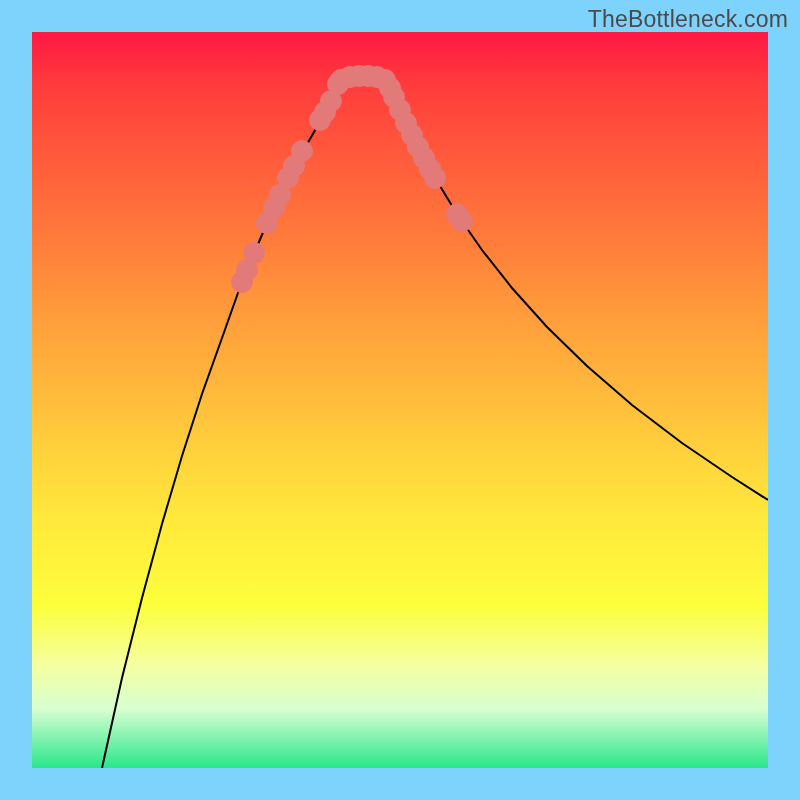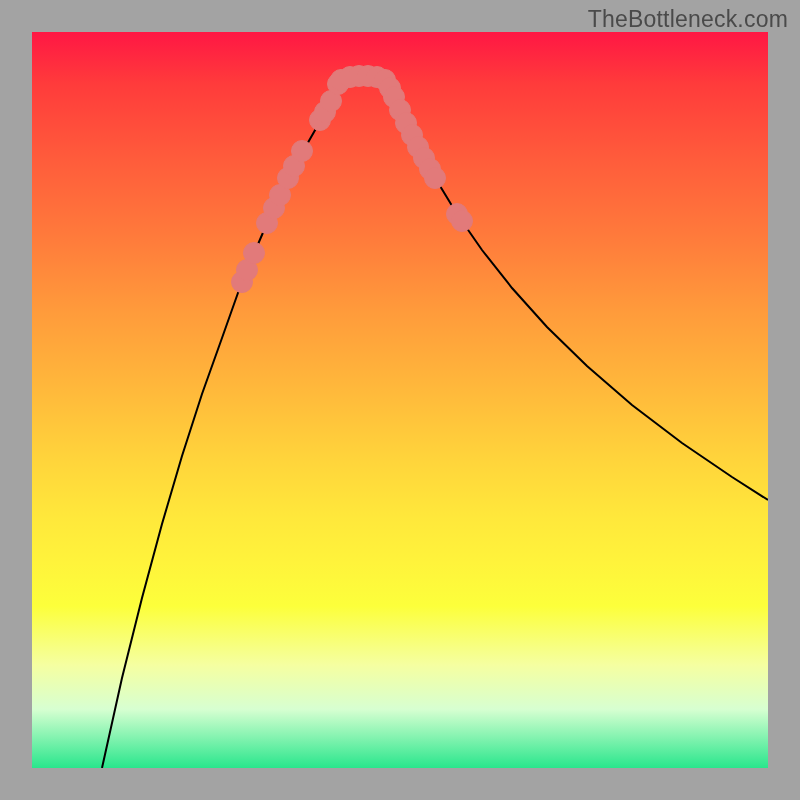--- a/index.html
+++ b/index.html
@@ -10,21 +10,21 @@
     background: #000;
     overflow: hidden;
     font-family: Arial, Helvetica, sans-serif;
   }
   .frame {
     position: absolute;
     top: 0;
     left: 0;
     width: 800px;
     height: 800px;
-    background: #a3a3a3;
+    background: #7dd3fc;
   }
   .plot-area {
     position: absolute;
     top: 32px;
     left: 32px;
     width: 736px;
     height: 736px;
     background: linear-gradient(to bottom,
       #ff1744 0%,
       #ff3b3b 7%,

